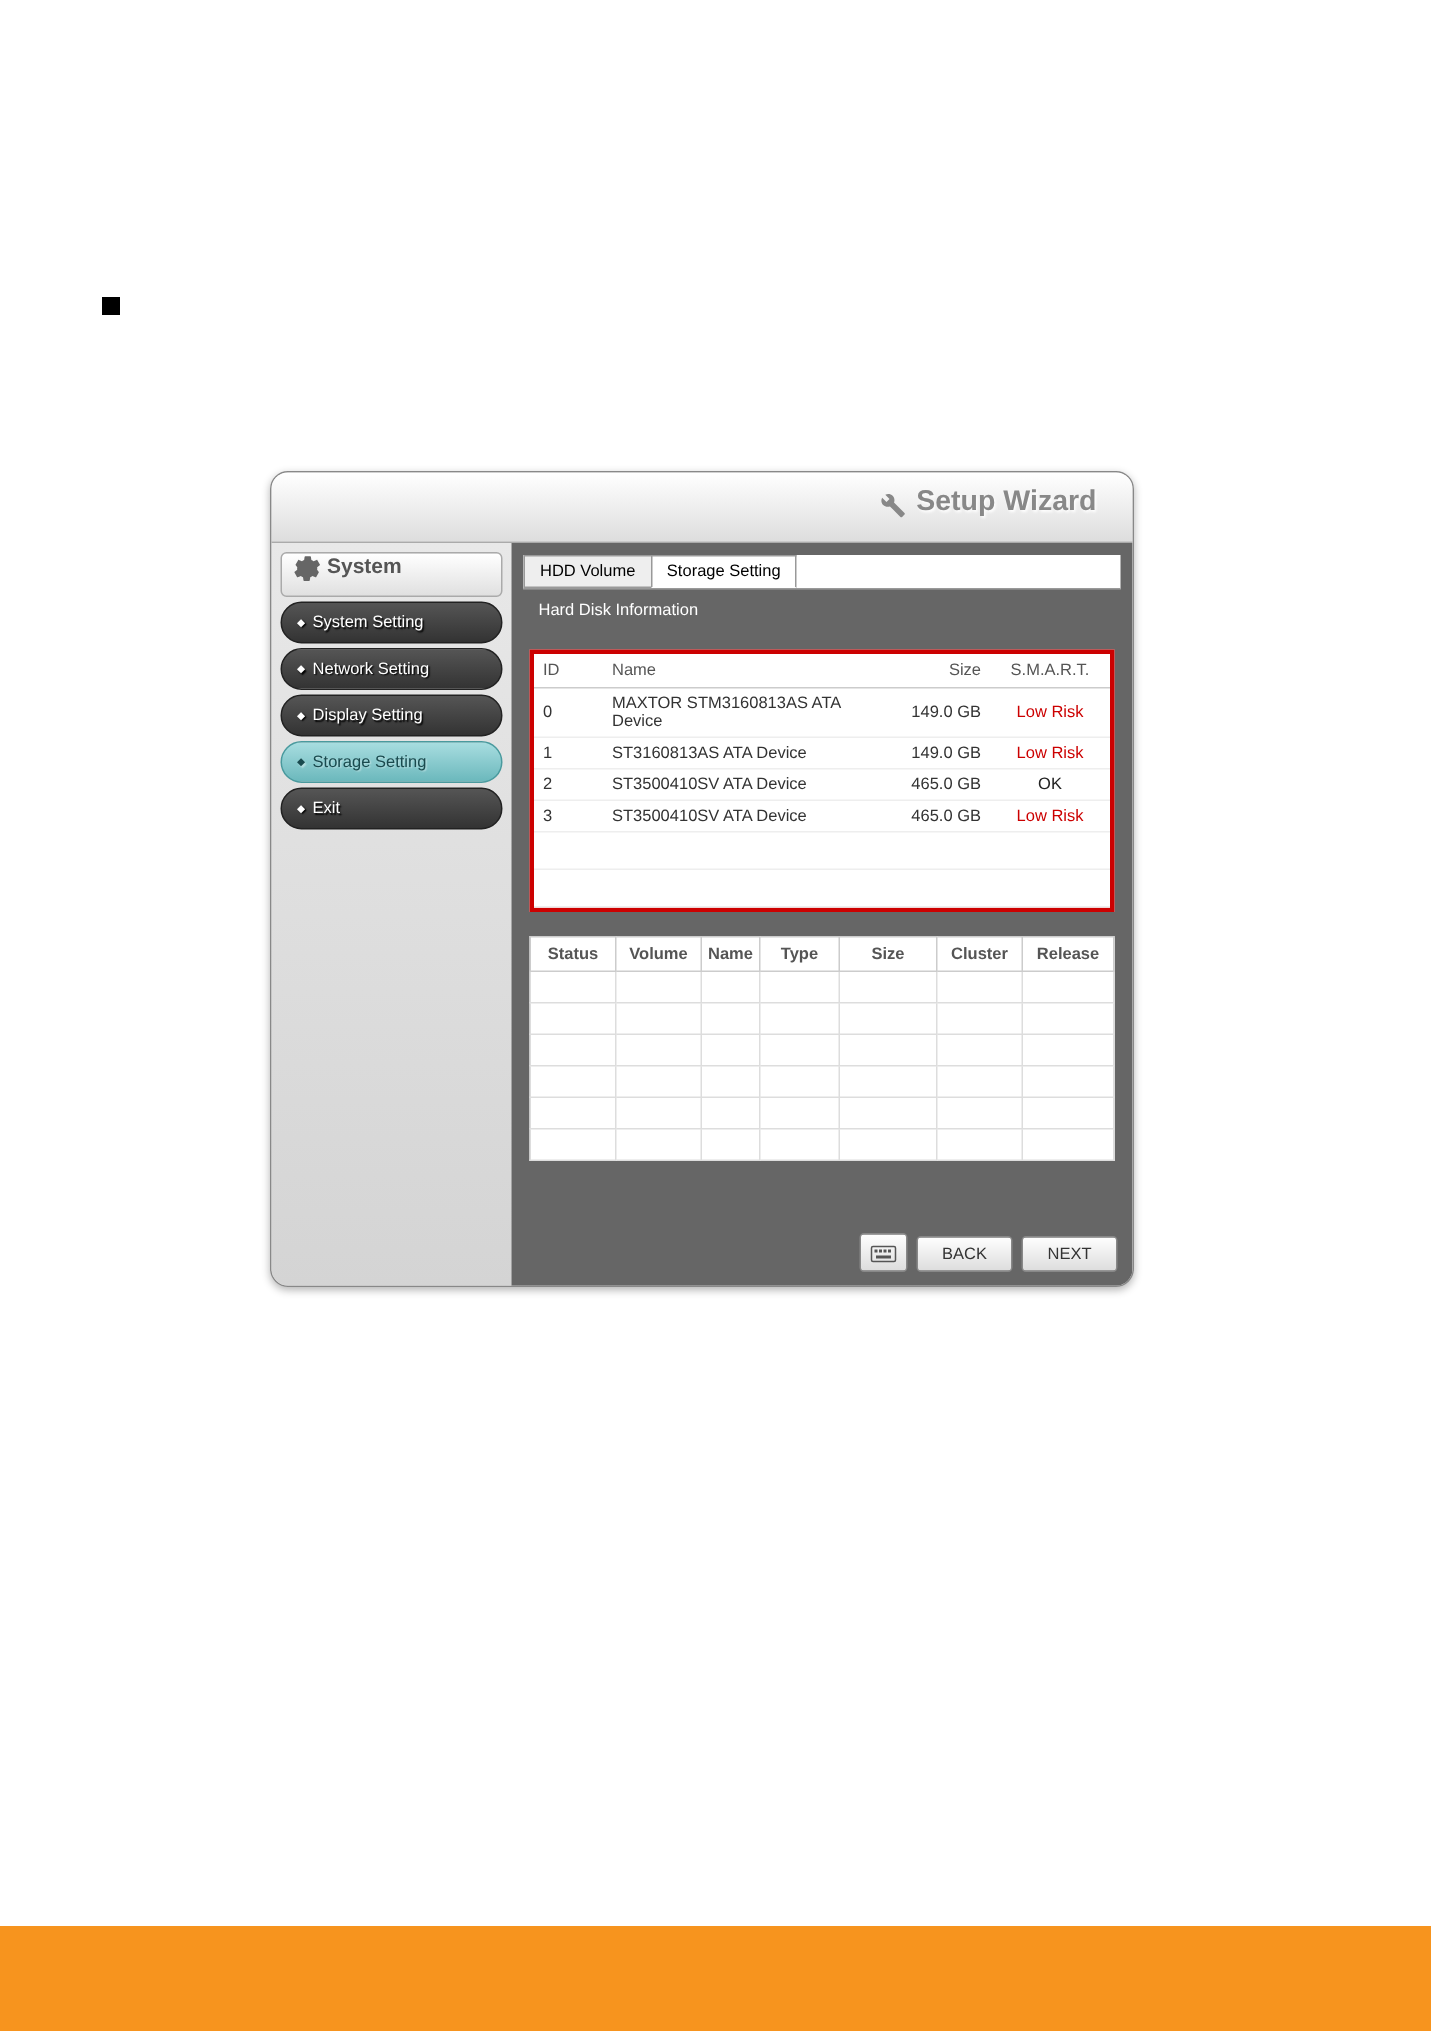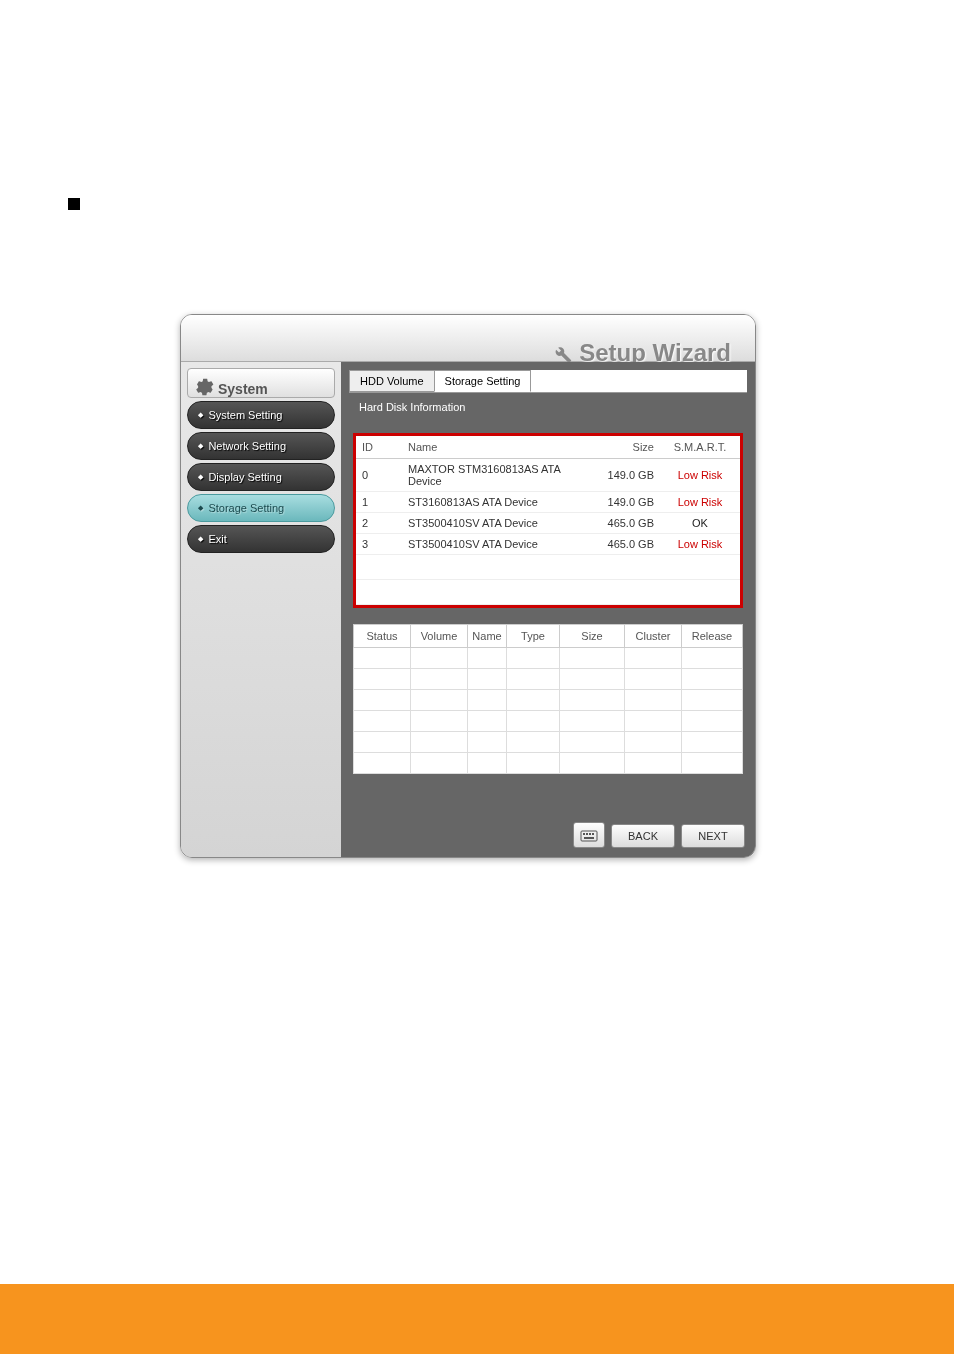--- a/index.html
+++ b/index.html
@@ -1,23 +1,23 @@
 <!DOCTYPE html>
 <html><head>
 <meta charset="utf-8">
 <style>
 body{margin:0;padding:0;background:#fff;font-family:Arial,Helvetica,sans-serif;font-size:12px;color:#000;width:954px;height:1354px;position:relative}
 .black-square{position:absolute;left:68px;top:198px;width:12px;height:12px;background:#000}
 .dialog{position:absolute;left:180px;top:314px;width:574px;height:542px;border:1px solid #888;border-radius:12px;background:linear-gradient(#f5f5f5,#e8e8e8);box-shadow:0 2px 6px rgba(0,0,0,.3);overflow:hidden}
 .dialog-header{height:46px;background:linear-gradient(#fff,#ddd);border-bottom:1px solid #aaa;position:relative}
-.dialog-title{position:absolute;right:24px;top:24px;font-size:24px;font-weight:bold;color:#888;text-shadow:1px 1px 2px #fff;display:flex;align-items:center;gap:6px}
+.dialog-title{position:absolute;right:24px;top:8px;font-size:19px;font-weight:bold;color:#888;text-shadow:1px 1px 2px #fff;display:flex;align-items:center;gap:6px}
 .wrench-icon{width:24px;height:24px}
 .dialog-body{display:flex;height:calc(100% - 46px)}
 .sidebar{width:148px;padding:6px 6px 6px 6px;background:linear-gradient(#e8e8e8,#d4d4d4)}
-.sidebar-header{height:28px;background:linear-gradient(#fff,#e0e0e0);border:1px solid #aaa;border-radius:4px;display:flex;align-items:flex-end;padding-left:6px;color:#555;font-weight:bold;font-size:14px;gap:4px;margin-bottom:3px}
+.sidebar-header{height:28px;background:linear-gradient(#fff,#e0e0e0);border:1px solid #aaa;border-radius:4px;display:flex;align-items:flex-start;padding-left:6px;color:#555;font-weight:bold;font-size:14px;gap:4px;margin-bottom:3px}
 .gears-icon{width:20px;height:20px}
 .sidebar-item{height:26px;background:linear-gradient(#555,#333);border:1px solid #222;border-radius:14px;color:#fff;display:flex;align-items:center;padding-left:10px;font-size:11px;margin-bottom:3px;text-shadow:1px 1px 1px #000;cursor:pointer}
 .sidebar-item.active{background:linear-gradient(#a8dde0,#6bb8bc);border:1px solid #4a9a9e;color:#1a4a4e;text-shadow:1px 1px 1px rgba(255,255,255,.4)}
 .sidebar-item::before{content:"◆";font-size:7px;margin-right:5px}
 .main{flex:1;background:#666;padding:8px;position:relative}
 .tabs{display:flex;background:#fff;border-bottom:1px solid #999}
 .tab{padding:4px 10px;font-size:11px;border:1px solid #999;background:#eee;cursor:pointer;margin-right:-1px}
 .tab.active{background:#fff;border-bottom:1px solid #fff;font-weight:normal}
 .panel{background:#666}
 .section-title{color:#fff;font-size:11px;padding:8px 10px 4px 10px}
@@ -25,21 +25,21 @@
 .table{width:100%;border-collapse:collapse;font-size:11px;color:#333}
 .table th{text-align:left;padding:5px 6px;border-bottom:1px solid #ccc;font-weight:normal;background:#fff;color:#555}
 .table th.right,.table td.right{text-align:right}
 .table th.center,.table td.center{text-align:center}
 .table td{padding:4px 6px;border-bottom:1px solid #eee;background:#fff}
 .smart-risk{color:#c00}
 .smart-ok{color:#222}
 .empty-row td{height:16px}
 .vol-box{margin:0 4px;background:#fff}
 .vol-grid{width:100%;border-collapse:collapse;font-size:11px}
-.vol-grid th{border:1px solid #ccc;padding:5px 4px;font-weight:normal;color:#555;background:#fff}
+.vol-grid th{border:1px solid #ccc;padding:5px 4px;font-weight:bold;color:#555;background:#fff}
 .vol-grid td{border:1px solid #ddd;height:18px;background:#fff}
 .btn-row{display:flex;gap:10px;padding:12px 4px 4px 4px}
 .pill-btn{width:58px;height:22px;border:1px solid #999;border-radius:3px;background:linear-gradient(#fefefe,#ddd);font-size:11px;color:#444;cursor:pointer}
 .footer-btns{position:absolute;right:10px;bottom:10px;display:flex;gap:6px;align-items:flex-end}
 .kbd-btn{width:30px;height:24px;border:1px solid #888;border-radius:3px;background:linear-gradient(#fefefe,#ddd);display:flex;align-items:center;justify-content:center;cursor:pointer}
 .nav-btn{width:64px;height:24px;border:1px solid #888;border-radius:3px;background:linear-gradient(#fefefe,#ddd);font-size:11px;color:#333;cursor:pointer}
 .orange-bar{position:absolute;left:0;bottom:0;width:954px;height:70px;background:#f7941e}
 </style>
 </head>
 <body>

